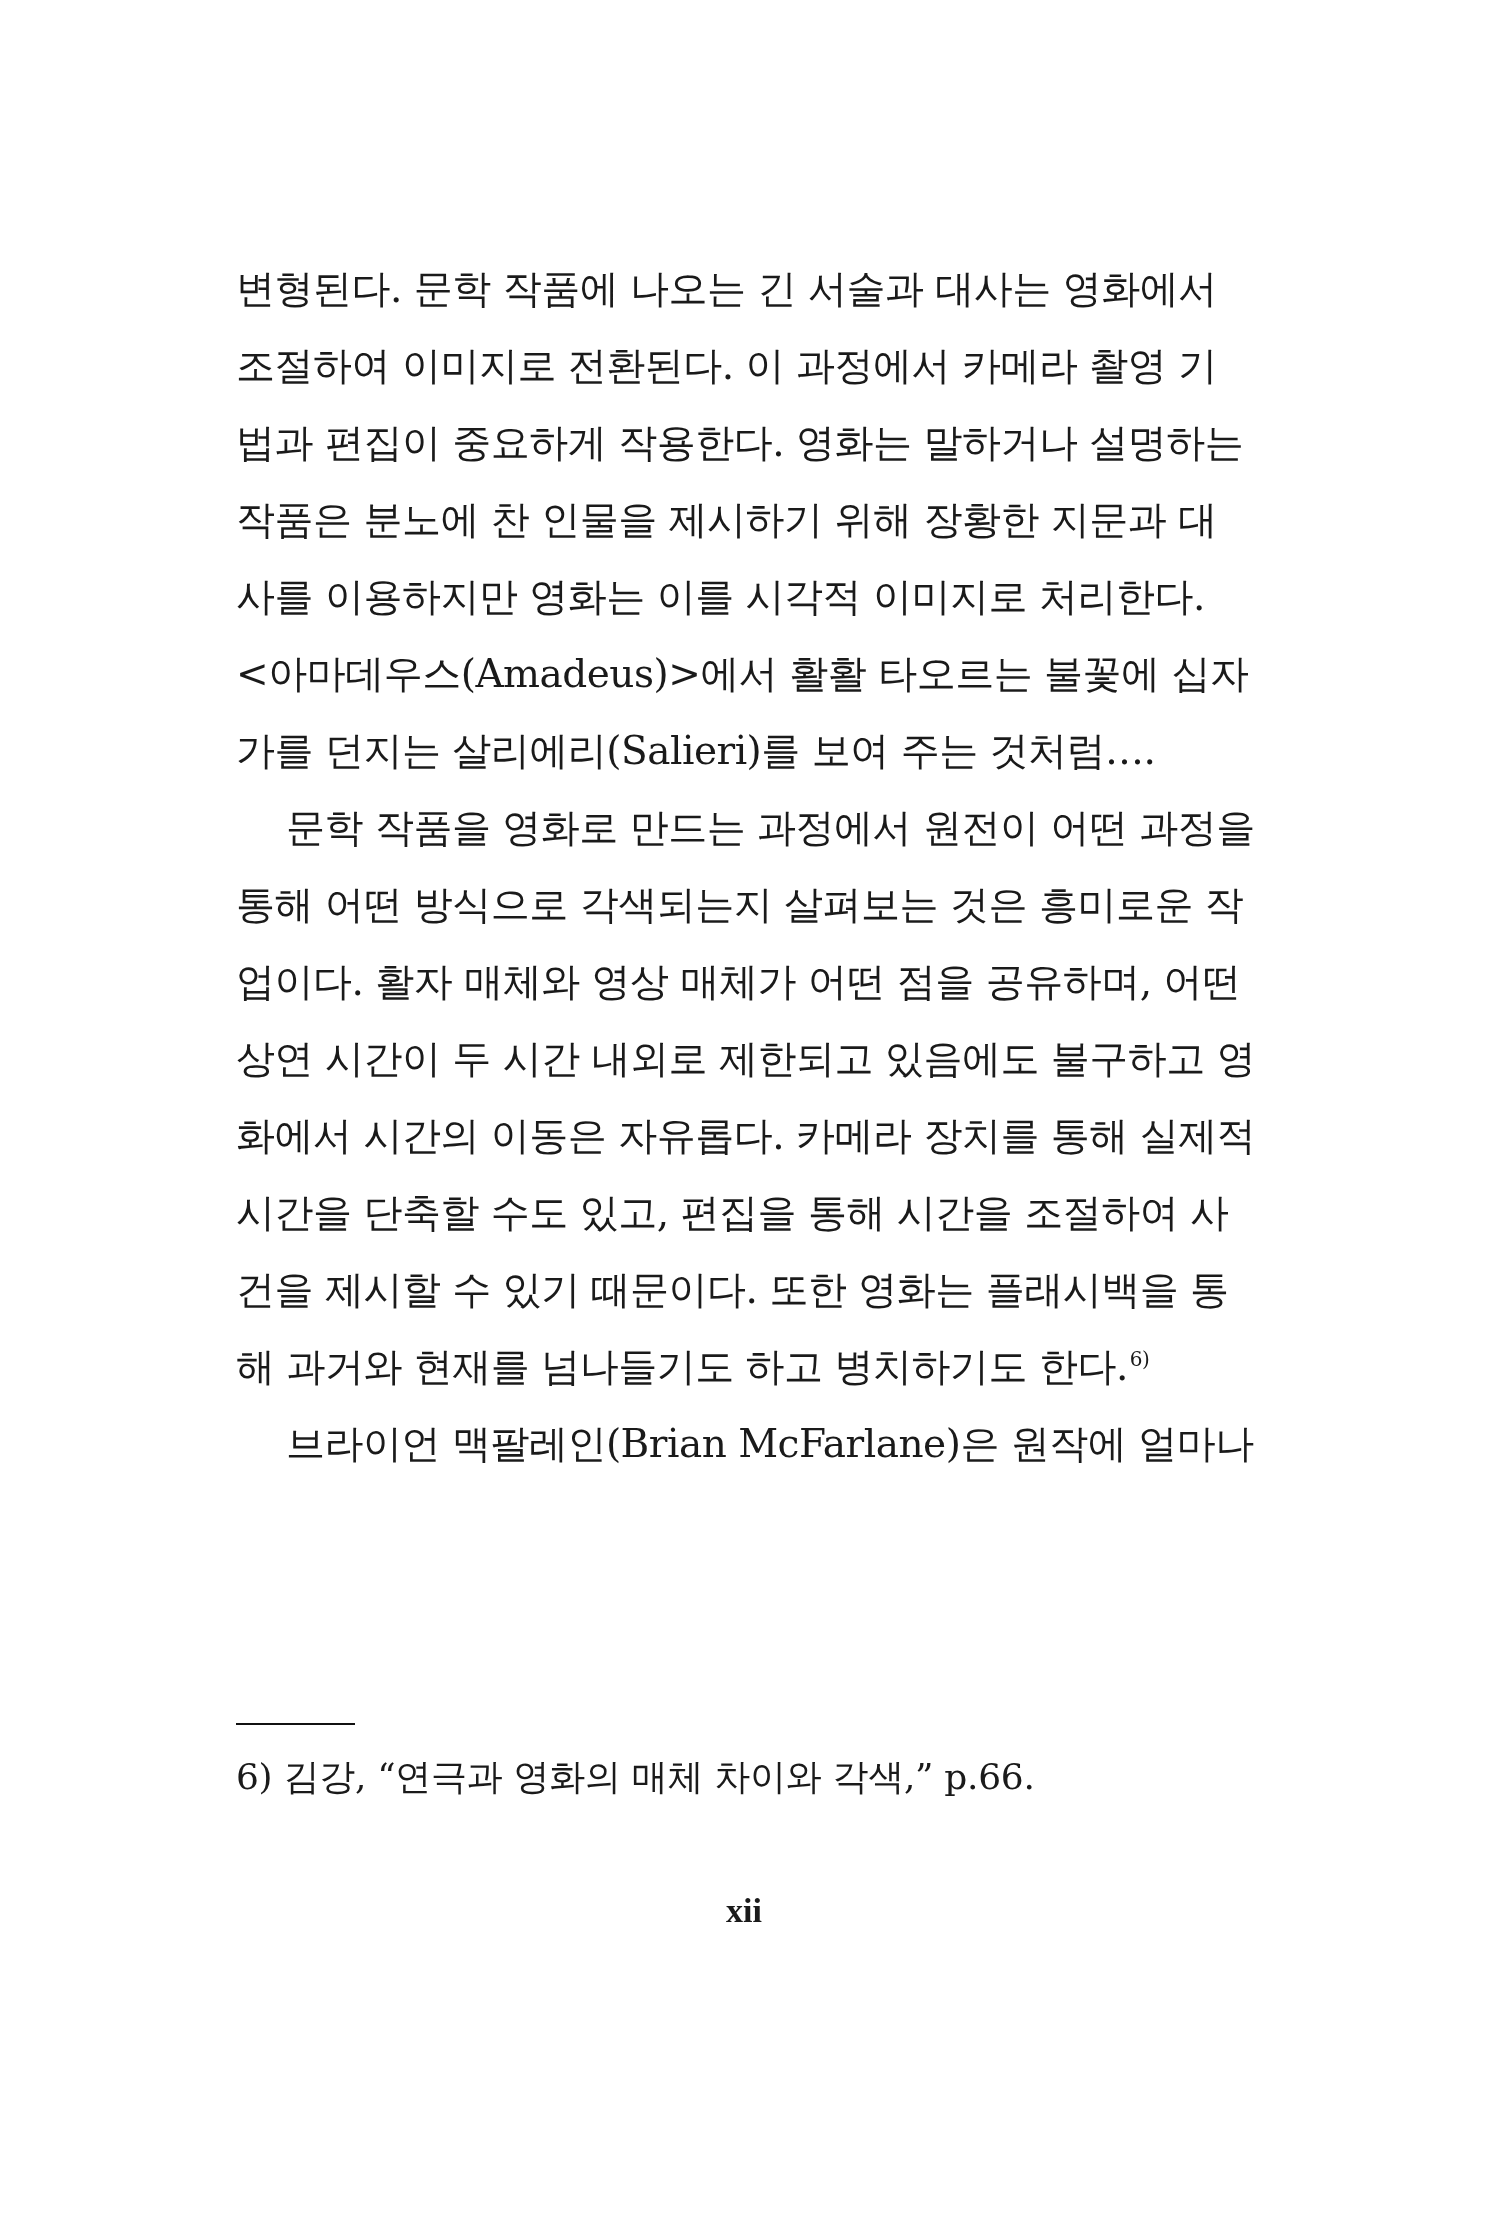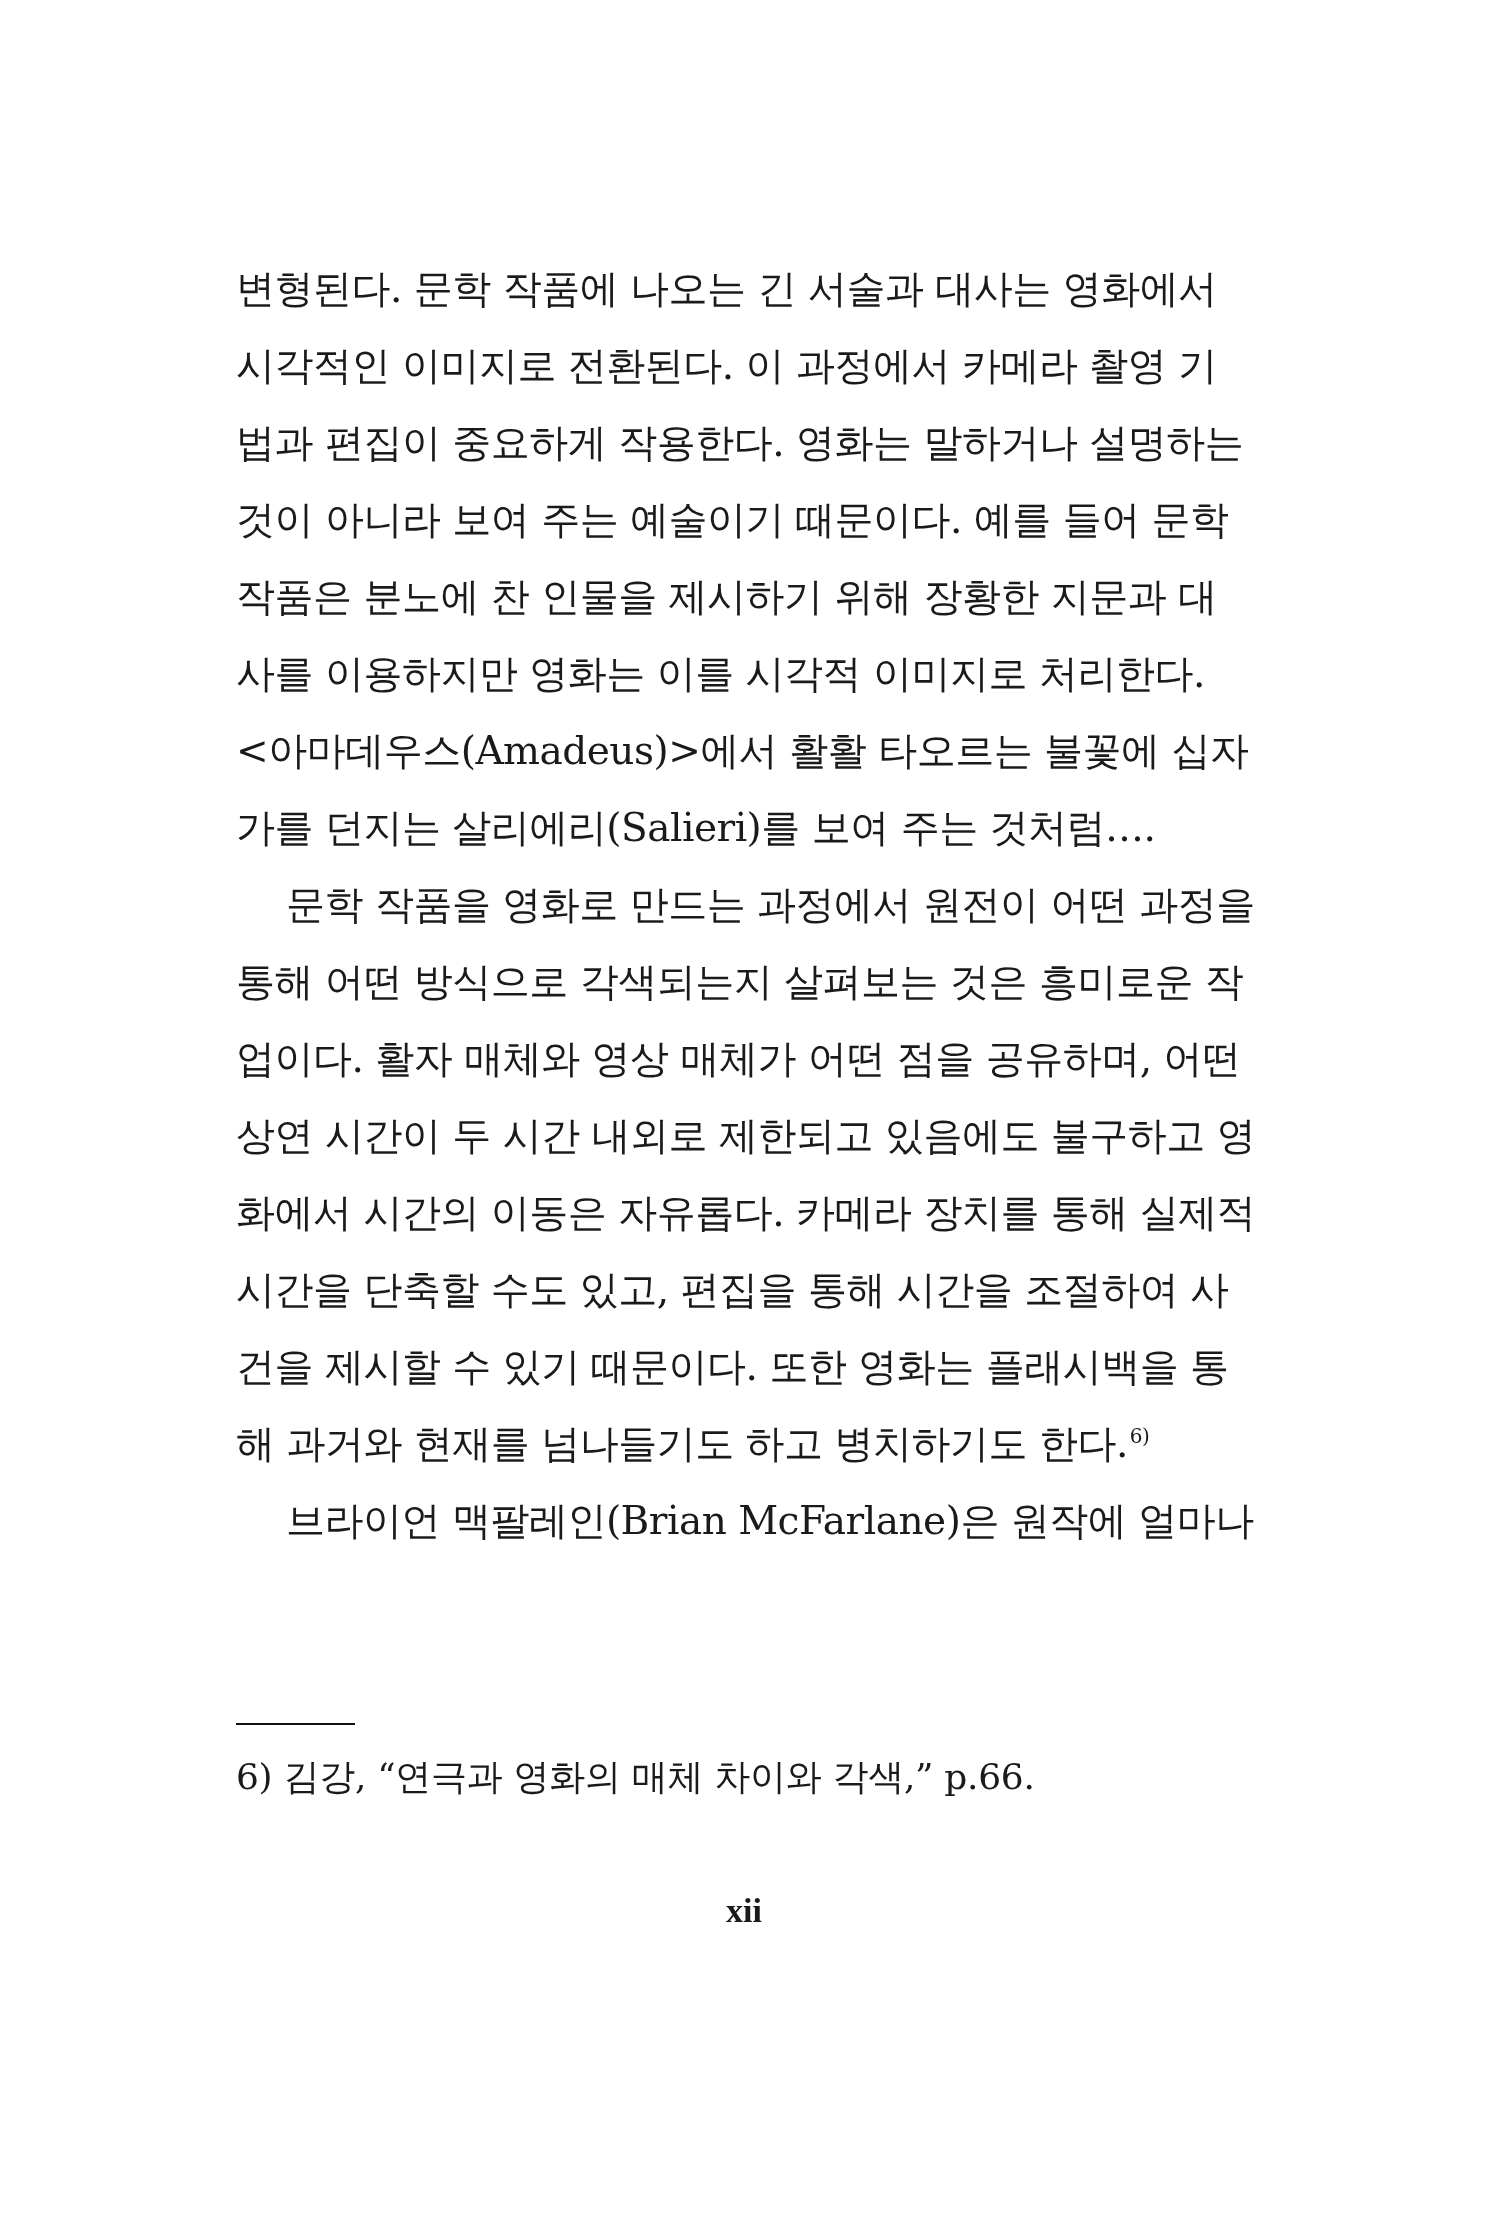--- a/index.html
+++ b/index.html
@@ -79,23 +79,22 @@
       line-height: 50px;
       padding-left: 44px;
     }
   </style>
 </head>
 <body>
 
 <div class="page">
   <div class="body-text">
     <span class="line">변형된다. 문학 작품에 나오는 긴 서술과 대사는 영화에서</span>
-    <span class="line">시각적인 이미지로 전환된다. 이 과정에서 카메라 촬영 기</span>
+    <span class="line">조절하여 이미지로 전환된다. 이 과정에서 카메라 촬영 기</span>
     <span class="line">법과 편집이 중요하게 작용한다. 영화는 말하거나 설명하는</span>
-    <span class="line">것이 아니라 보여 주는 예술이기 때문이다. 예를 들어 문학</span>
     <span class="line">작품은 분노에 찬 인물을 제시하기 위해 장황한 지문과 대</span>
     <span class="line">사를 이용하지만 영화는 이를 시각적 이미지로 처리한다.</span>
     <span class="line">&lt;아마데우스(Amadeus)&gt;에서 활활 타오르는 불꽃에 십자</span>
     <span class="line last">가를 던지는 살리에리(Salieri)를 보여 주는 것처럼….</span>
     <span class="line indent">문학 작품을 영화로 만드는 과정에서 원전이 어떤 과정을</span>
     <span class="line">통해 어떤 방식으로 각색되는지 살펴보는 것은 흥미로운 작</span>
     <span class="line">업이다. 활자 매체와 영상 매체가 어떤 점을 공유하며, 어떤</span>
     <span class="line">상연 시간이 두 시간 내외로 제한되고 있음에도 불구하고 영</span>
     <span class="line">화에서 시간의 이동은 자유롭다. 카메라 장치를 통해 실제적</span>
     <span class="line">시간을 단축할 수도 있고, 편집을 통해 시간을 조절하여 사</span>

